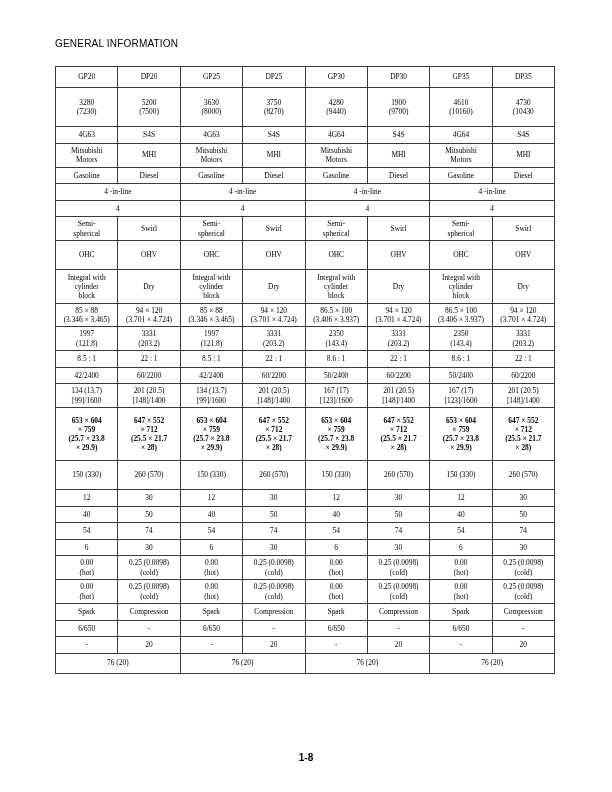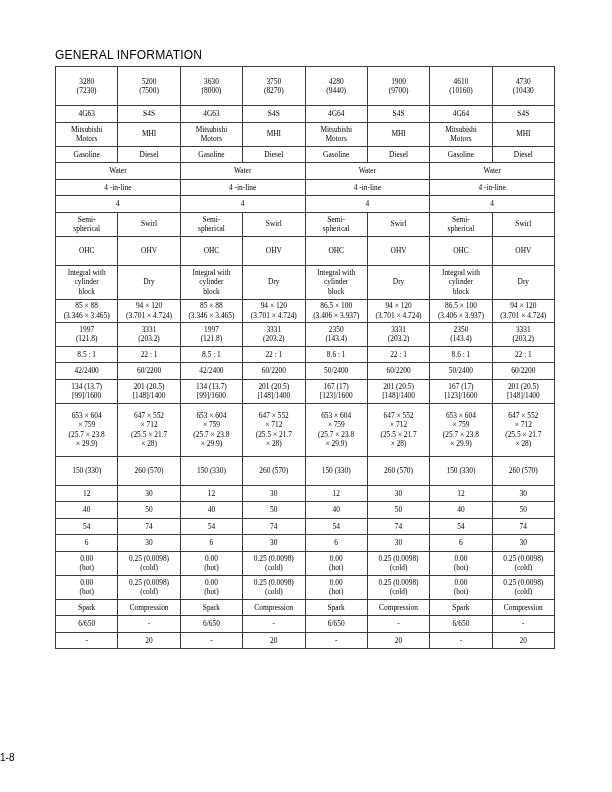--- a/index.html
+++ b/index.html
@@ -12,23 +12,23 @@
     height: 792px;
     font-family: "Liberation Serif", serif;
     color: #000000;
     position: relative;
     overflow: hidden;
   }
 
   .page-title {
     position: absolute;
     left: 55px;
-    top: 48px;
+    top: 38px;
     font-family: "Liberation Sans", sans-serif;
-    font-size: 12px;
+    font-size: 10px;
     letter-spacing: 0.2px;
     color: #000;
     white-space: nowrap;
   }
 
   .spec-table-wrap {
     position: absolute;
     left: 55px;
     top: 66px;
     width: 499px;
@@ -52,56 +52,67 @@
     color: #000;
     font-family: "Liberation Serif", serif;
   }
 
   
   .r-head td { font-size: 8.2px; height: 18px; font-weight: normal; }
   .r-weight td { height: 36px; font-size: 8px; }
   .r-tall td { height: 26px; margin-top: 24px; }
   .r-mid td { height: 17px; }
   .r-short td { height: 13.5px; }
-  .r-dims td { height: 50px; font-size: 7.3px; }
+  .r-dims td { height: 50px; font-size: 7.3px; font-weight: bold; }
   .r-two td { height: 21px; }
   .r-bore td { height: 20px; font-size: 7.2px; }
 
   .cell-lines { display: block; }
   .cell-lines span { display: block; }
 
   .page-number {
     position: absolute;
     left: 0;
     right: 0;
     top: 752px;
-    text-align: left;
+    text-align: center;
     font-family: "Liberation Sans", sans-serif;
     font-size: 10px;
     color: #000;
+    font-weight: bold;
   }
 </style>
 </head>
 <body>
 
 <div class="page-title">GENERAL INFORMATION</div>
 
 <div class="spec-table-wrap">
   <table class="spec">
     <colgroup>
       <col>
         <col>
         <col>
         <col>
         <col>
         <col>
         <col>
         <col>
     </colgroup>
     <tbody id="spec-body">
+        <tr class="r-head">
+          <td>GP20</td>
+          <td>DP20</td>
+          <td>GP25</td>
+          <td>DP25</td>
+          <td>GP30</td>
+          <td>DP30</td>
+          <td>GP35</td>
+          <td>DP35</td>
+        </tr>
         <tr class="r-weight">
           <td>
             <span class="cell-lines">
               <span>3280</span>
               <span>(7230)</span>
             </span>
           </td>
           <td>
             <span class="cell-lines">
               <span>5200</span>
@@ -265,42 +276,20 @@
             </span>
           </td>
           <td>
             <span class="cell-lines">
               <span>Gasoline</span>
             </span>
           </td>
           <td>
             <span class="cell-lines">
               <span>Diesel</span>
-            </span>
-          </td>
-        </tr>
-        <tr class="r-short">
-          <td colspan="2">
-            <span class="cell-lines">
-              <span>Water</span>
-            </span>
-          </td>
-          <td colspan="2">
-            <span class="cell-lines">
-              <span>Water</span>
-            </span>
-          </td>
-          <td colspan="2">
-            <span class="cell-lines">
-              <span>Water</span>
-            </span>
-          </td>
-          <td colspan="2">
-            <span class="cell-lines">
-              <span>Water</span>
             </span>
           </td>
         </tr>
         <tr class="r-short">
           <td colspan="2">
             <span class="cell-lines">
               <span>4 -in-line</span>
             </span>
           </td>
           <td colspan="2">
@@ -1205,20 +1194,42 @@
             </span>
           </td>
           <td>
             <span class="cell-lines">
               <span>-</span>
             </span>
           </td>
           <td>
             <span class="cell-lines">
               <span>20</span>
+            </span>
+          </td>
+        </tr>
+        <tr class="r-mid">
+          <td colspan="2">
+            <span class="cell-lines">
+              <span>76 (20)</span>
+            </span>
+          </td>
+          <td colspan="2">
+            <span class="cell-lines">
+              <span>76 (20)</span>
+            </span>
+          </td>
+          <td colspan="2">
+            <span class="cell-lines">
+              <span>76 (20)</span>
+            </span>
+          </td>
+          <td colspan="2">
+            <span class="cell-lines">
+              <span>76 (20)</span>
             </span>
           </td>
         </tr>
       </tbody>
   </table>
 </div>
 
 <div class="page-number">1-8</div>
 
 </body></html>

